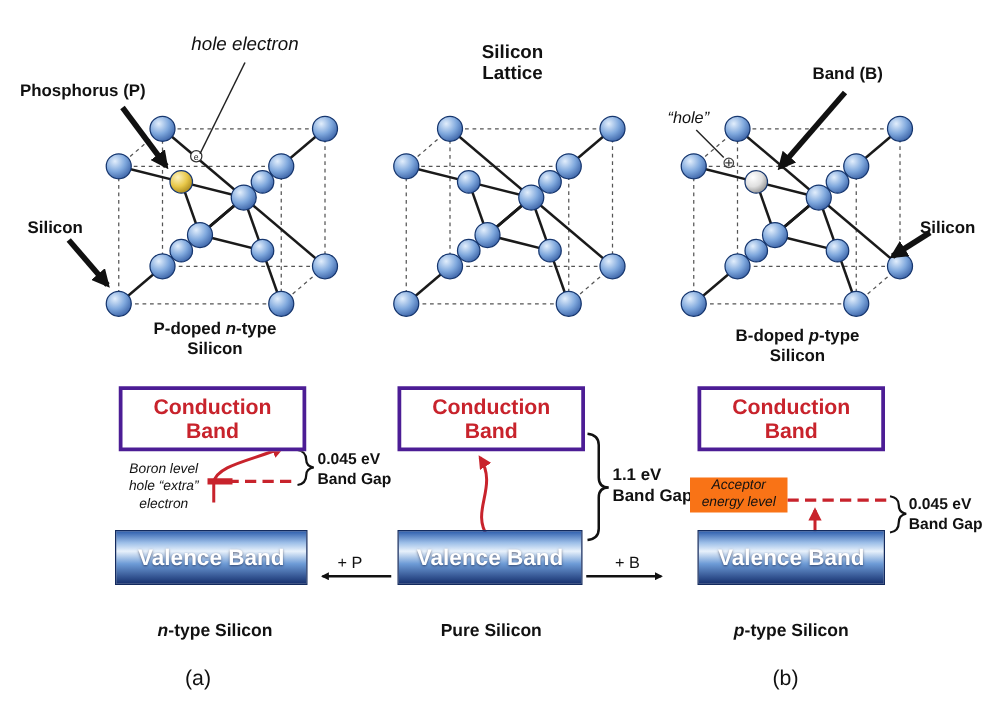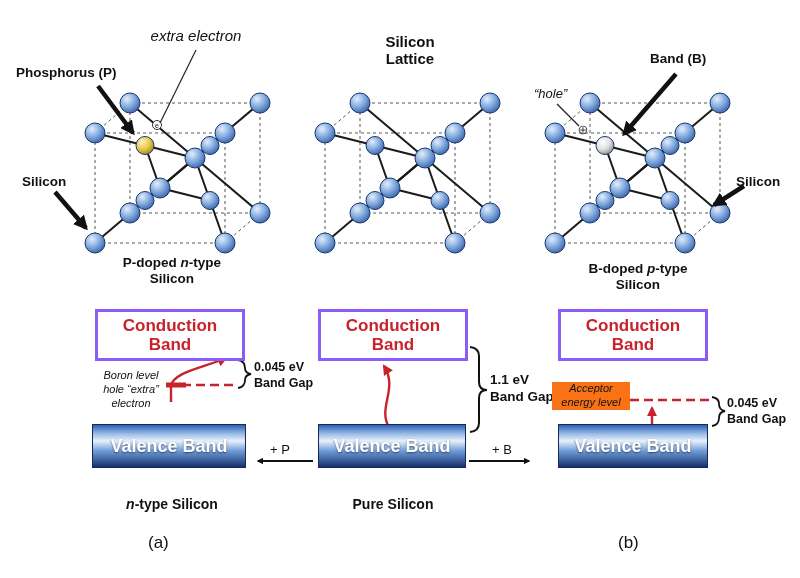--- a/index.html
+++ b/index.html
@@ -4,21 +4,21 @@
 <style>
   html,body{margin:0;padding:0;background:#fff;}
   .page{position:relative;width:800px;height:578px;background:#fff;overflow:hidden;
         font-family:"Liberation Sans", sans-serif;color:#111;}
   .abs{position:absolute;}
   .lbl-bold{font-weight:bold;font-size:13.5px;white-space:nowrap;}
   .lbl-italic{font-style:italic;font-size:15px;white-space:nowrap;}
   .title-mid{font-weight:bold;font-size:15px;text-align:center;line-height:1.15;}
   .caption{font-weight:bold;font-size:13.5px;text-align:center;line-height:1.2;}
   .caption i{font-style:italic;}
-  .cond-box{border:3px solid #8b5cf6;background:#fff;color:#c8232c;font-weight:bold;
+  .cond-box{border:3px solid #4c1d95;background:#fff;color:#c8232c;font-weight:bold;
             font-size:17px;line-height:1.12;display:flex;align-items:center;justify-content:center;
             text-align:center;box-sizing:border-box;padding:2px 14px;}
   .val-box{background:linear-gradient(180deg,#2f5fae 0%,#9dbfe8 22%,#e8f1fb 38%,#6d9bd6 62%,#16306e 100%);
            border:1.5px solid #132a5e;color:#fff;font-weight:bold;font-size:18px;
            display:flex;align-items:center;justify-content:center;box-sizing:border-box;
            text-shadow:0 1px 2px rgba(0,0,30,.55);}
   .small-italic{font-style:italic;font-size:11px;text-align:center;line-height:1.25;}
   .gap-label{font-weight:bold;font-size:12.5px;line-height:1.25;white-space:nowrap;}
   .plus-label{font-size:13px;white-space:nowrap;}
   .ab-label{font-size:17px;}
@@ -225,21 +225,21 @@
     <line x1="652" y1="425" x2="652" y2="408" stroke="#c8232c" stroke-width="2.4" marker-end="url(#ar)"></line>
 
     <path d="M 238,360 Q 245,361 245,368 Q 245,373 251,374 Q 245,375 245,380 Q 245,387 238,388" fill="none" stroke="#111" stroke-width="1.8"></path>
     <path d="M 470,347 Q 479,348 479,356 L 479,382 Q 479,390 487,390 Q 479,390 479,398 L 479,423 Q 479,431 470,432" fill="none" stroke="#111" stroke-width="2"></path>
     <path d="M 712,397 Q 719,398 719,404 Q 719,410 725,411 Q 719,412 719,418 Q 719,425 712,426" fill="none" stroke="#111" stroke-width="1.8"></path>
 
     <line x1="313" y1="461" x2="258" y2="461" stroke="#111" stroke-width="2" marker-end="url(#ab)"></line>
     <line x1="469" y1="461" x2="529" y2="461" stroke="#111" stroke-width="2" marker-end="url(#ab)"></line>
   </svg>
 
-  <div class="abs lbl-italic" style="left:130px;top:27px;width:132px;text-align:center">extra electron</div>
+  <div class="abs lbl-italic" style="left:130px;top:27px;width:132px;text-align:center">hole electron</div>
   <div class="abs lbl-bold" style="left:16px;top:65px">Phosphorus (P)</div>
   <div class="abs lbl-bold" style="left:22px;top:174px">Silicon</div>
   <div class="abs caption" style="left:92px;top:255px;width:160px">
     <div><span>P-doped </span><i>n</i><span>-type</span></div>
     <div>Silicon</div>
   </div>
 
   <div class="abs title-mid" style="left:330px;top:33px;width:160px">
     <div>Silicon</div>
     <div>Lattice</div>
@@ -283,17 +283,20 @@
     <div>Band Gap</div>
   </div>
 
   <div class="abs plus-label" style="left:270px;top:442px">+ P</div>
   <div class="abs plus-label" style="left:492px;top:442px">+ B</div>
 
   <div class="abs caption" style="left:328px;top:496px;width:130px;font-size:14px">Pure Silicon</div>
   <div class="abs caption" style="left:98px;top:496px;width:148px;font-size:14px">
     <i>n</i><span>-type Silicon</span>
   </div>
+  <div class="abs caption" style="left:558px;top:496px;width:150px;font-size:14px">
+    <i>p</i><span>-type Silicon</span>
+  </div>
 
   <div class="abs ab-label" style="left:148px;top:533px">(a)</div>
   <div class="abs ab-label" style="left:618px;top:533px">(b)</div>
 
 </div>
 
 </body></html>

